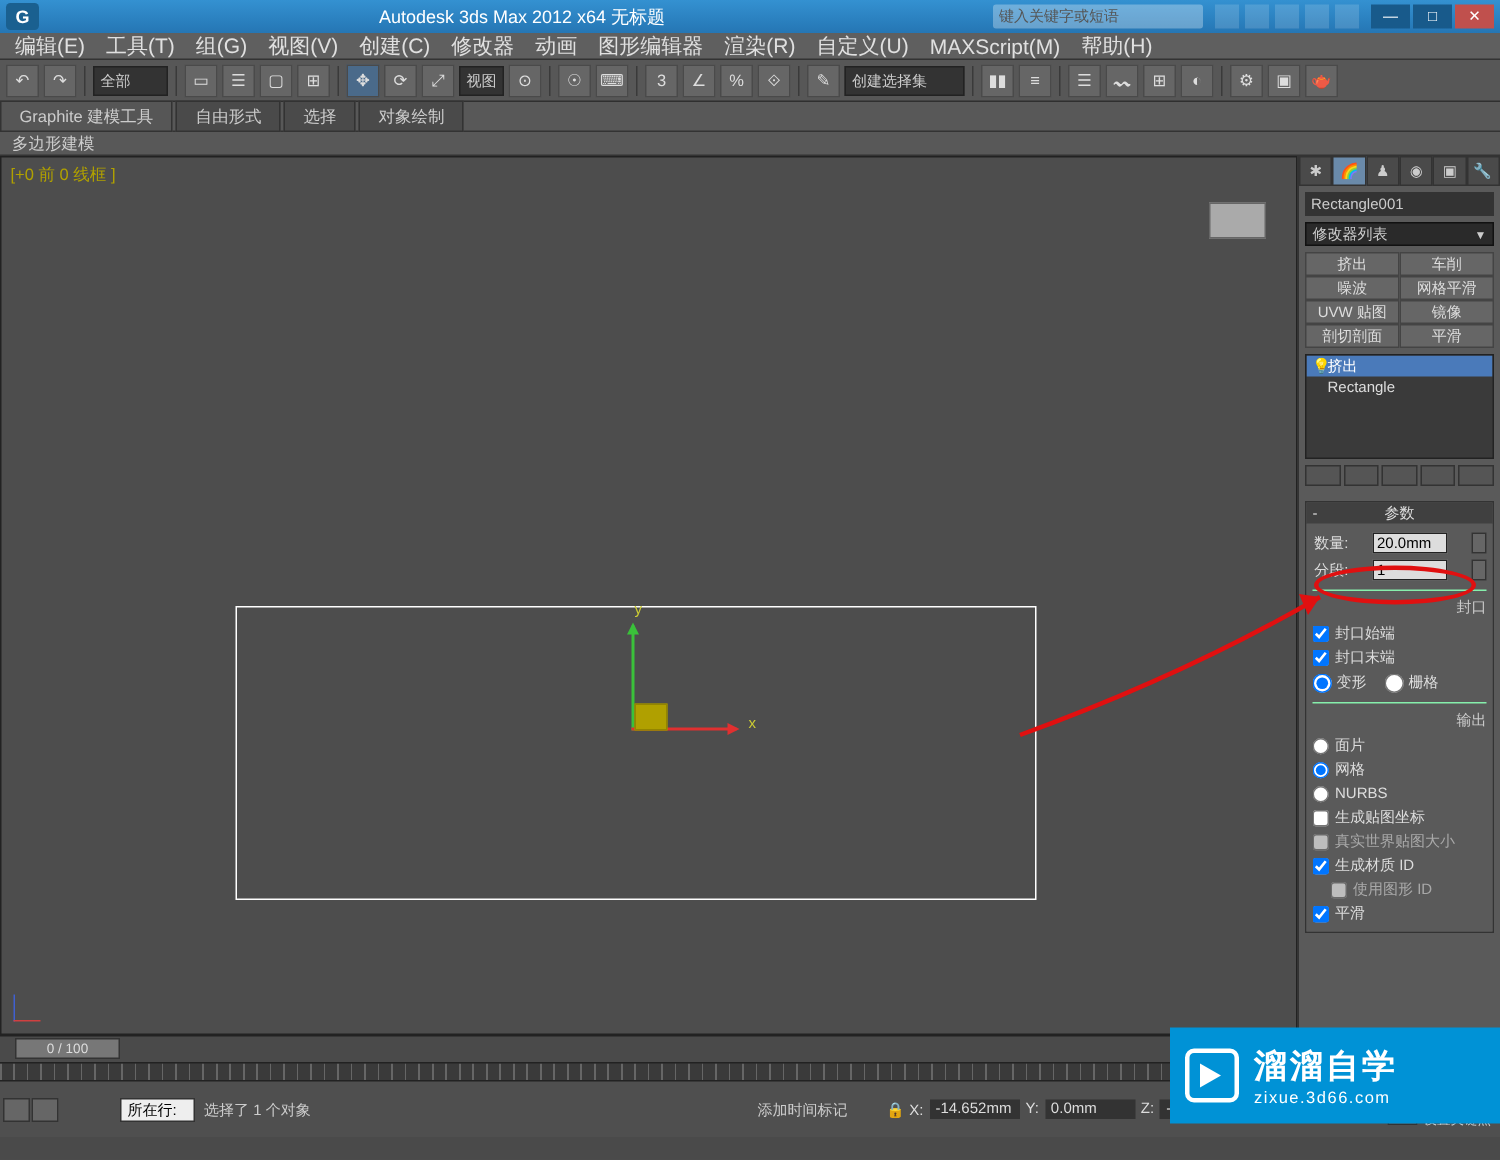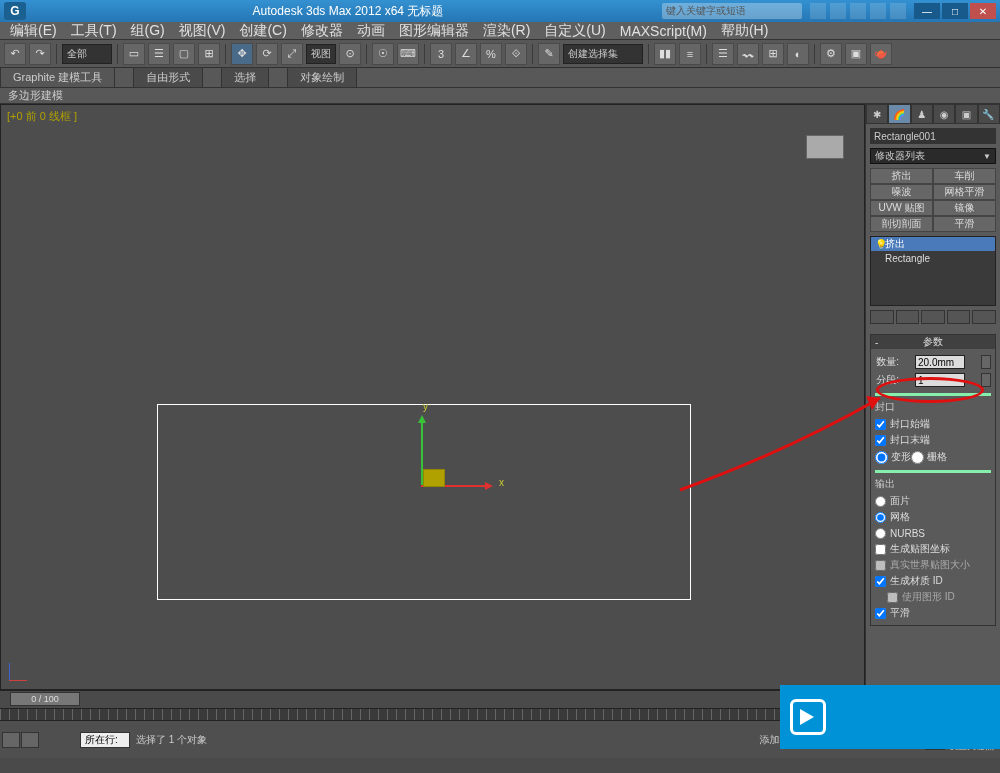--- a/index.html
+++ b/index.html
@@ -22,21 +22,21 @@
 
 
 .toolbar { height:28px; background:#575757; border-bottom:1px solid #2f2f2f; display:flex; align-items:center; padding:0 4px; gap:3px;}
 .tbtn { width:22px; height:22px; background:#666; border:1px solid #4a4a4a; display:flex; align-items:center; justify-content:center; font-size:11px; color:#ddd;}
 .tbtn.active { background:#4a6a8a; }
 .tbsep { width:1px; height:20px; background:#3a3a3a; margin:0 2px;}
 .tbselect { height:20px; background:#333; border:1px solid #222; color:#ccc; font-size:10px; padding:0 4px; display:flex; align-items:center;}
 
 
 .ribbon { height:20px; background:#585858; border-bottom:1px solid #333; display:flex; align-items:center;}
-.ribbontab { padding:2px 12px; background:#4a4a4a; color:#ccc; font-size:11px; margin-right:18px; border:1px solid #333;}
+.ribbontab { padding:2px 12px; background:#4a4a4a; color:#ccc; font-size:11px; margin-right:2px; border:1px solid #333;}
 .ribbontab.first { background:#565656;}
 .ribbonsub { height:16px; background:#585858; padding-left:8px; font-size:11px; color:#ccc; display:flex; align-items:center; border-bottom:1px solid #333;}
 
 
 .main { display:flex; height:586px; }
 .viewport { flex:1; background:#4d4d4d; position:relative; border:1px solid #222;}
 .viewlabel { position:absolute; top:4px; left:6px; color:#b0a000; font-size:11px;}
 .viewcube { position:absolute; top:30px; right:20px; width:38px; height:24px; background:#aaa; border:1px solid #666;}
 .rectangle-shape { position:absolute; left:156px; top:299px; width:534px; height:196px; border:1px solid #fff;}
 .gizmo { position:absolute; left:420px; top:312px;}
@@ -70,24 +70,24 @@
 .stackbtns div { flex:1; height:14px; background:#555; border:1px solid #333;}
 
 .rollout { margin:4px; border:1px solid #333;}
 .rollout-header { background:#404040; height:14px; display:flex; align-items:center; justify-content:center; font-size:10px; color:#ddd; position:relative;}
 .rollout-header::before { content:"-"; position:absolute; left:4px;}
 .rollout-body { padding:4px; background:#5a5a5a;}
 .param-row { display:flex; align-items:center; height:18px; font-size:10px; color:#ddd; gap:16px;}
 .param-row .label { flex:1; text-align:right;}
 .param-row .spinner { width:50px; height:14px; background:#ddd; color:#000; border:1px solid #222; font-size:10px; padding:0 2px; display:flex; align-items:center;}
 .param-row .spinbtn { width:10px; height:14px; background:#666; border:1px solid #333; font-size:6px; display:flex; flex-direction:column;}
-.group-title { font-size:10px; color:#ccc; margin:4px 0 2px; border-top:3px solid #86efac; padding-top:4px;}
+.group-title { font-size:10px; color:#ccc; margin:4px 0 2px; border-top:1px solid #86efac; padding-top:4px;text-align:right;}
 .check { display:flex; align-items:center; gap:4px; font-size:10px; color:#ddd; height:16px;}
 .check input { width:11px; height:11px;}
-.radio-row { display:flex; gap:0; font-size:10px; color:#ddd; padding:2px 0;}
+.radio-row { display:flex; gap:12px; font-size:10px; color:#ddd; padding:2px 0;}
 .radio-row label { display:flex; align-items:center; gap:3px;}
 
 
 .anno-ellipse { position:absolute; border:3px solid #e01010; border-radius:50%; pointer-events:none;}
 .anno-arrow { position:absolute; pointer-events:none;}
 
 
 .timeline { height:18px; background:#4a4a4a; border-top:1px solid #222; position:relative;}
 .timeline .slider { position:absolute; left:10px; top:1px; width:70px; height:14px; background:#777; border:1px solid #333; font-size:9px; display:flex; align-items:center; justify-content:center; color:#ddd;}
 .ruler { height:12px; background:#3a3a3a; border-top:1px solid #222; position:relative; background-image:repeating-linear-gradient(90deg,#666 0,#666 1px,transparent 1px,transparent 9px);}
@@ -330,31 +330,40 @@
     <div></div>
     <div></div>
   </div>
   <div style="width:50px;display:flex;align-items:center;padding:0 4px;font-size:10px;color:#000;background:#eee;border:1px solid #333;">
       <span>所在行:</span>
     </div>
   <div class="statusmsg">
     <div>选择了 1 个对象</div>
   </div>
   <div style="width:80px;display:flex;align-items:center;font-size:10px;">添加时间标记</div>
+  <div class="coords">
+    🔒 X:<span class="field">-14.652mm</span>
+    Y:<span class="field">0.0mm</span>
+    Z:<span class="field">-33.7mm</span>
+  </div>
   <div style="font-size:10px;display:flex;align-items:center;padding:0 6px;">栅格 = 10.0mm</div>
   <div class="rightstatus">
     <div class="sbtn"></div>
     <div style="display:flex;flex-direction:column;font-size:9px;">
       <span>自动关键点</span>
       <span>设置关键点</span>
     </div>
   </div>
 </div>
 
 <div class="anno-ellipse" style="left:876px; top:377px; width:108px; height:26px;"></div>
 <svg class="anno-arrow" style="left:670px; top:390px; width:230px; height:110px;">
   <path d="M10 100 Q 120 60 210 8" stroke="#e01010" stroke-width="3" fill="none"></path>
   <polygon points="210,8 196,6 202,20" fill="#e01010"></polygon>
 </svg>
 
 <div class="watermark">
   <div class="playicon"></div>
+  <div class="wtext">
+    <div class="big">溜溜自学</div>
+    <div class="small">zixue.3d66.com</div>
+  </div>
 </div>
 
 </body></html>

